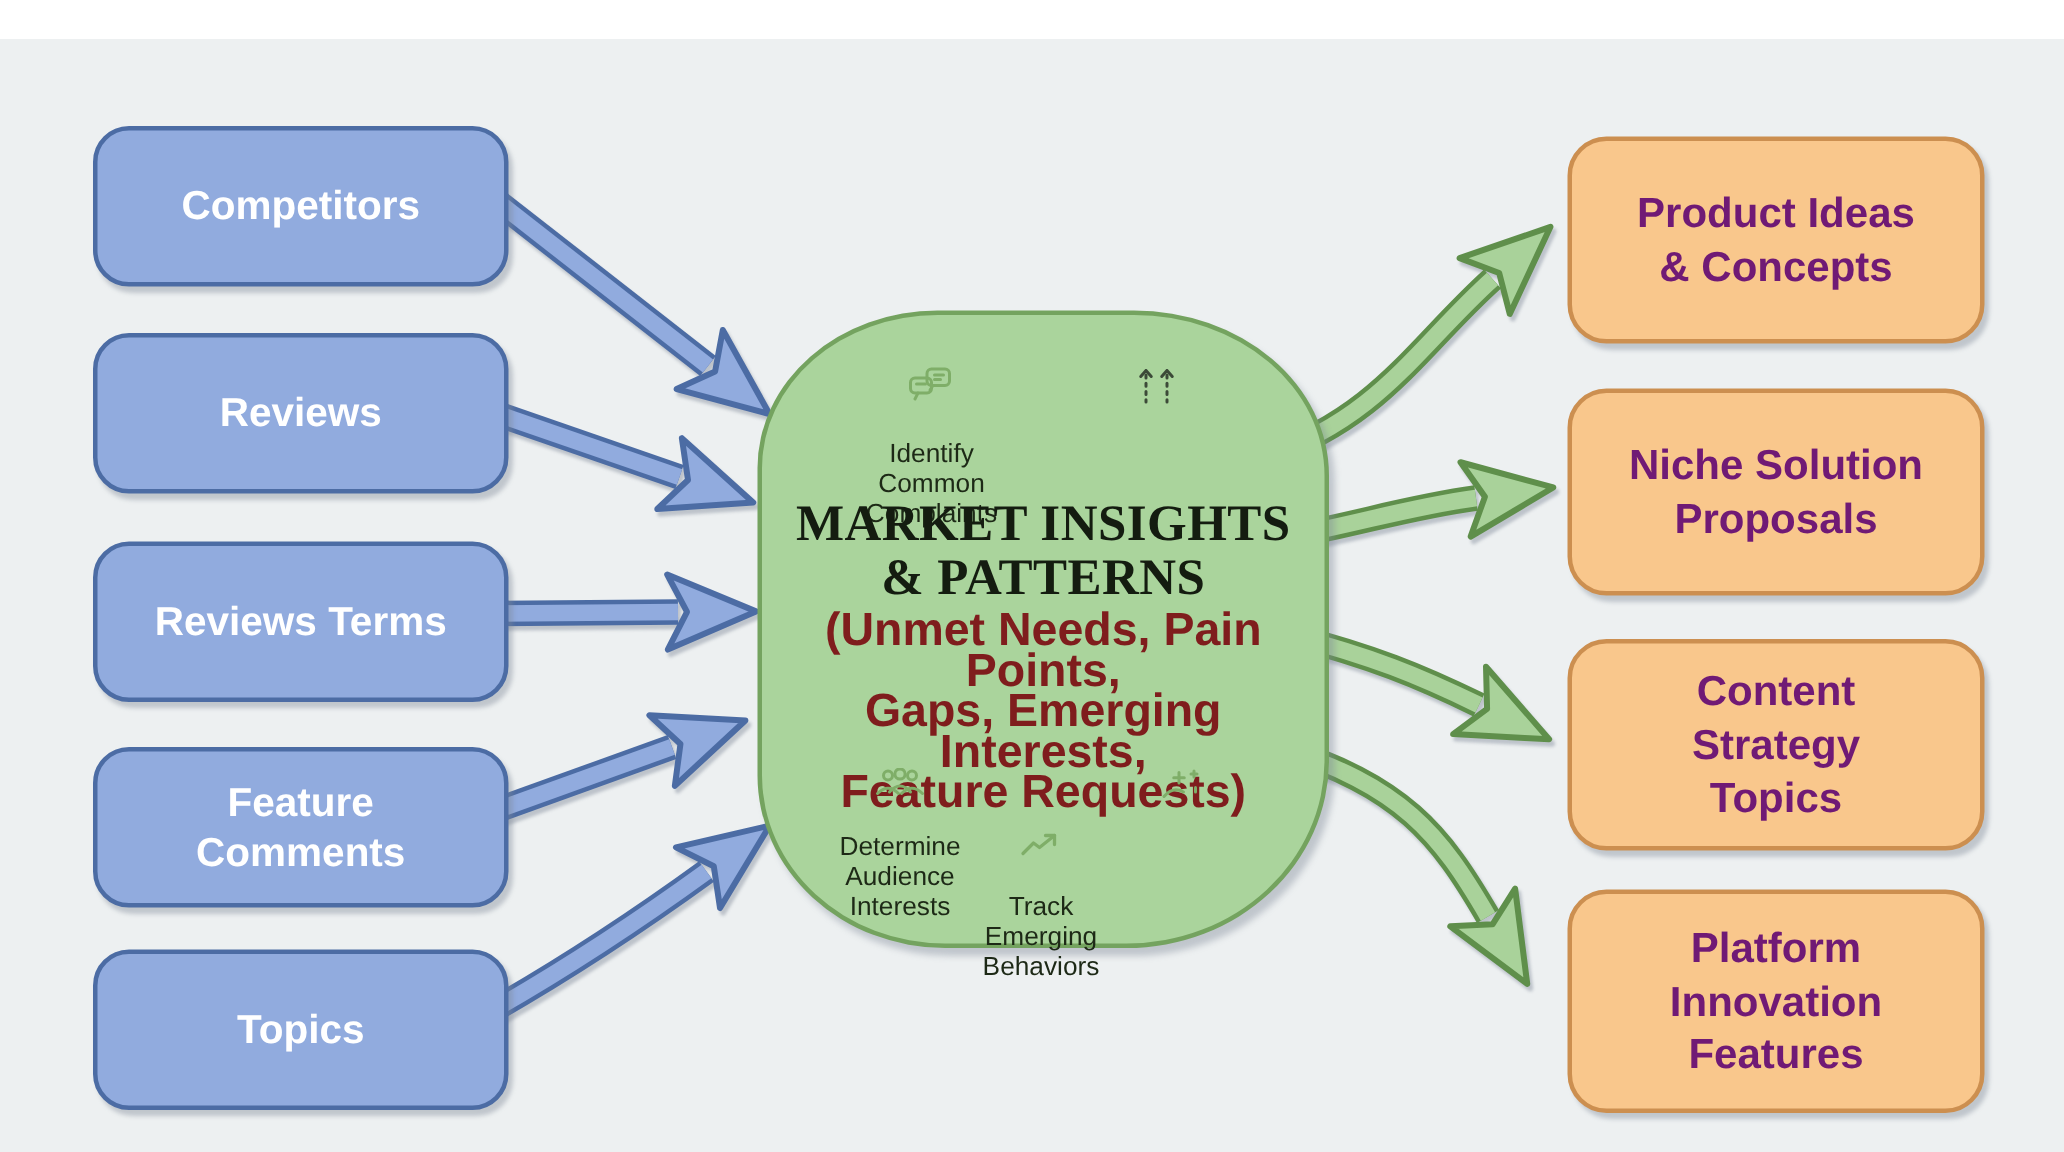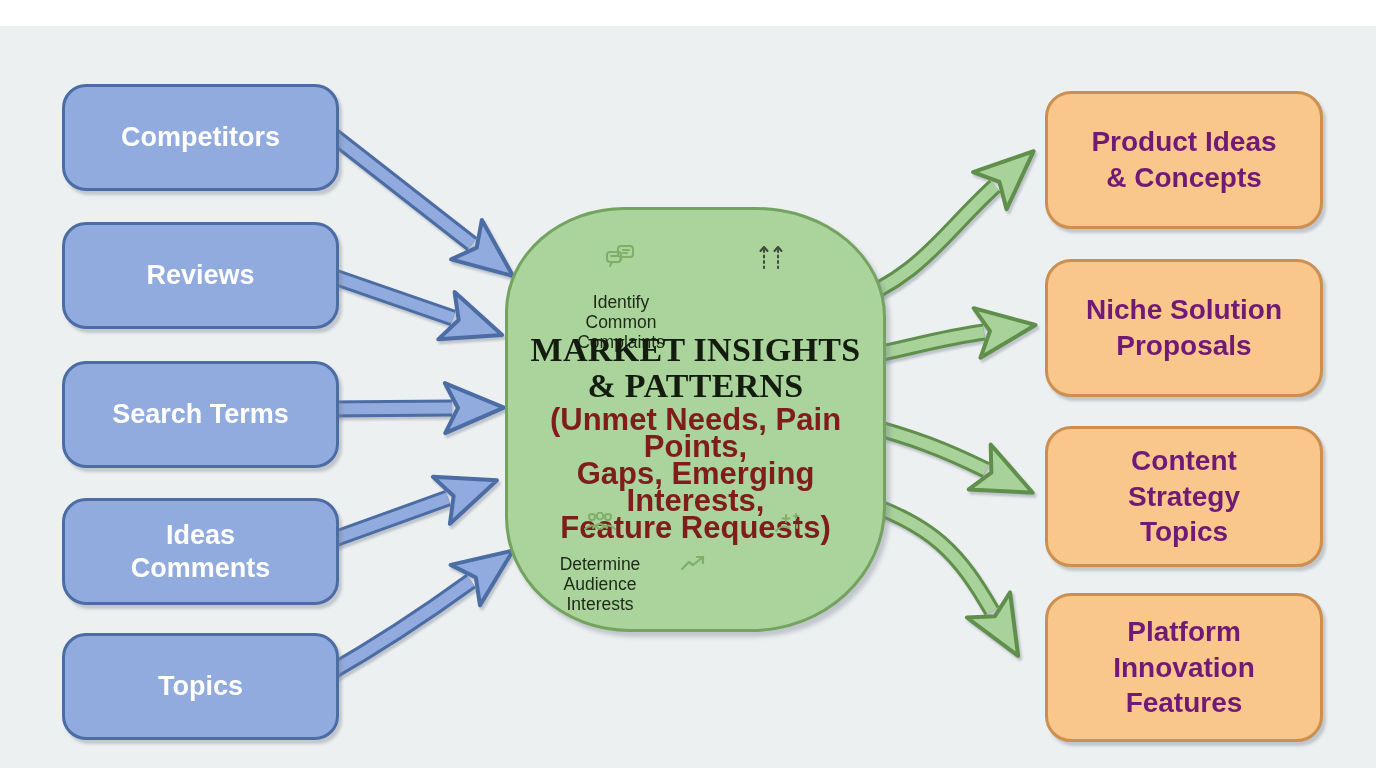--- a/index.html
+++ b/index.html
@@ -110,22 +110,22 @@
       <path class="gi" d="M 862 398 C 915 412 945 424 986 444" marker-end="url(#headG)"></path>
     </g>
     <g>
       <path class="go" d="M 852 472 C 935 498 960 530 992 585"></path>
       <path class="gi" d="M 852 472 C 935 498 960 530 992 585" marker-end="url(#headG)"></path>
     </g>
   </svg>
 
   <div class="src" style="top:58px"><span>Competitors</span></div>
   <div class="src" style="top:196px"><span>Reviews</span></div>
-  <div class="src" style="top:335px"><span>Search Terms</span></div>
-  <div class="src" style="top:472px"><span>Ideas
+  <div class="src" style="top:335px"><span>Reviews Terms</span></div>
+  <div class="src" style="top:472px"><span>Feature
 Comments</span></div>
   <div class="src" style="top:607px"><span>Topics</span></div>
 
   <div class="hub">
 
     <div class="fn" style="left:55px;top:14px">
       <svg width="34" height="26" viewBox="0 0 34 26">
         <g fill="none" stroke="#7fae68" stroke-width="2" stroke-linecap="round" stroke-linejoin="round">
           <rect x="14" y="2" width="15" height="11" rx="3"></rect>
           <path d="M18 13 l-2 3"></path>
@@ -173,20 +173,23 @@
 Interests</div>
     </div>
 
     <div class="fn" style="left:128px;top:324px">
       <svg width="28" height="18" viewBox="0 0 28 18">
         <g fill="none" stroke="#7fae68" stroke-width="2.2" stroke-linecap="round" stroke-linejoin="round">
           <path d="M2 15 L9 8 L13 11 L23 3"></path>
           <path d="M17 3 H23 V9"></path>
         </g>
       </svg>
+      <div>Track
+Emerging
+Behaviors</div>
     </div>
 
     <div class="fn" style="left:221px;top:282px">
       <svg width="30" height="22" viewBox="0 0 30 22">
         <g fill="none" stroke="#7fae68" stroke-width="2" stroke-linecap="round">
           <path d="M14 3 v7 M10.5 6.5 h7"></path>
           <path d="M24 2 v4 M22 4 h4"></path>
           <path d="M4 19 q6 -7 13 -3"></path>
           <path d="M25 13 v3"></path>
         </g>

